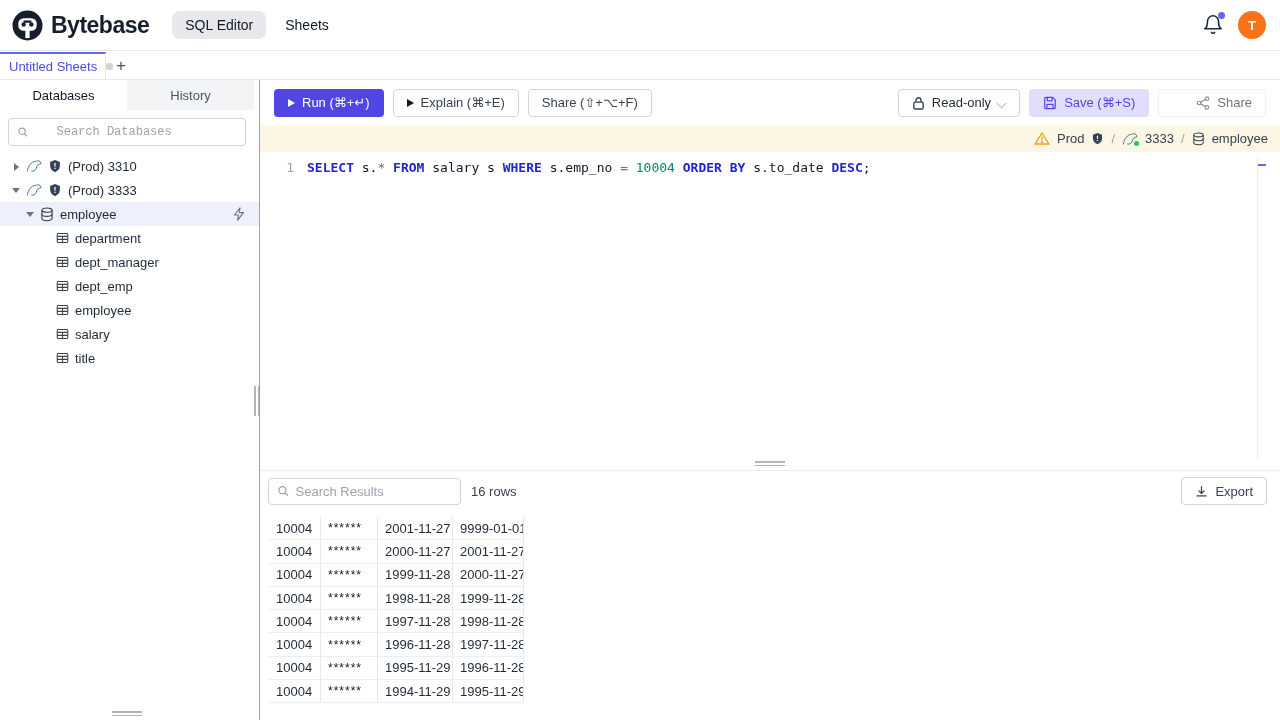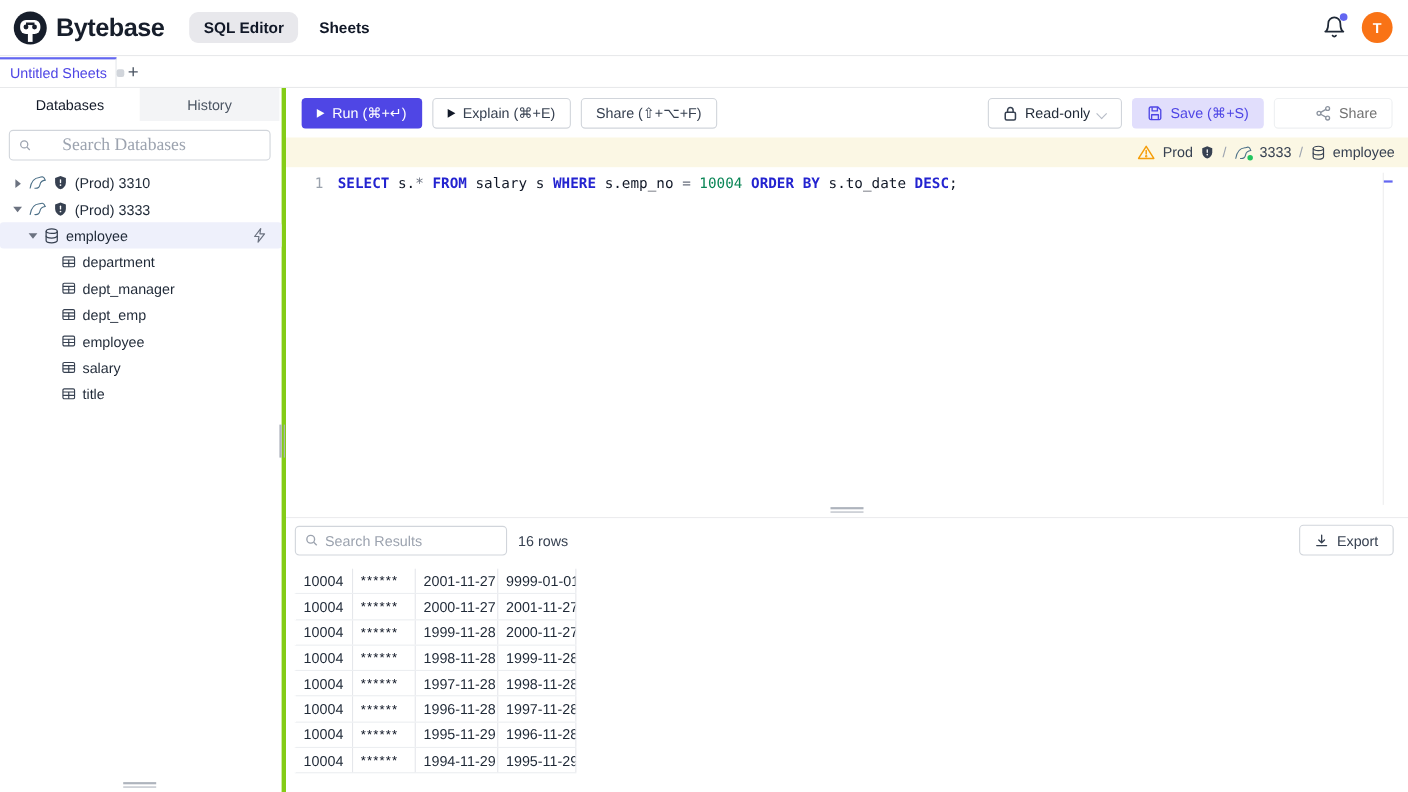--- a/index.html
+++ b/index.html
@@ -4,42 +4,42 @@
 <style>
   * { margin:0; padding:0; box-sizing:border-box; }
   html,body { width:1280px; height:720px; overflow:hidden; }
   body { font-family:"Liberation Sans","DejaVu Sans",sans-serif; background:#fff; color:#1f2937; position:relative; }
   svg { display:block; }
 
   
   .top-header { position:absolute; top:0; left:0; width:1280px; height:51px; background:#fff; border-bottom:1px solid #e8e9eb; display:flex; align-items:center; }
   .brand { display:flex; align-items:center; gap:8px; margin-left:12px; }
   .brand-text { font-size:23px; font-weight:800; color:#171e2b; letter-spacing:-0.5px; }
-  .nav-pill { margin-left:23px; padding:6px 13px; border-radius:8px; font-size:14px; font-weight:700; color:#111827; }
+  .nav-pill { margin-left:23px; padding:6px 13px; border-radius:8px; font-size:14px; font-weight:400; color:#111827; }
   .nav-pill.active { background:#e8e8ec; }
   .nav-pill.plain { margin-left:6px; }
   .header-right { margin-left:auto; display:flex; align-items:center; gap:14px; margin-right:14px; }
   .bell-wrap { position:relative; width:22px; height:22px; cursor:pointer; }
   .bell-dot { position:absolute; top:-2px; right:-1px; width:7px; height:7px; border-radius:50%; background:#6366f1; }
   .avatar { width:28px; height:28px; border-radius:50%; background:#f97316; color:#fff; font-size:13px; font-weight:600; display:flex; align-items:center; justify-content:center; }
 
   
   .tab-row { position:absolute; top:52px; left:0; width:1280px; height:28px; background:#fff; border-bottom:1px solid #e8e9eb; display:flex; align-items:stretch; }
   .sheet-tab { width:106px; border-top:2px solid #6366f1; border-right:1px solid #e5e7eb; display:flex; align-items:center; padding:0 9px; gap:9px; background:#fff; }
   .sheet-tab-label { font-size:13px; color:#4f46e5; white-space:nowrap; }
   .unsaved-dot { width:7px; height:7px; border-radius:2px; background:#d1d5db; flex:none; }
   .add-tab { width:30px; display:flex; align-items:center; justify-content:center; font-size:17px; color:#4b5563; cursor:pointer; }
 
   
-  .sidebar { position:absolute; top:80px; left:0; width:260px; height:640px; background:#fff; border-right:4px solid #84cc16; }
+  .sidebar { position:absolute; top:80px; left:0; width:260px; height:640px; background:#fff; border-right:1px solid #84cc16; }
   .side-tabs { display:flex; height:30px; background:#f3f4f6; width:254px; }
   .side-tab { flex:1; display:flex; align-items:center; justify-content:center; font-size:13px; color:#4b5563; cursor:pointer; }
   .side-tab.active { background:#fff; color:#111827; font-weight:500; }
   .search-box { margin:8px; height:28px; border:1px solid #d1d5db; border-radius:4px; display:flex; align-items:center; padding:0 8px; gap:6px; width:238px; }
-  .search-box input { border:none; outline:none; font-size:16px; color:#1f2937; width:100%; font-family:Liberation Serif, serif;margin-left:22px; }
+  .search-box input { border:none; outline:none; font-size:12px; color:#1f2937; width:100%; font-family:Liberation Mono, monospace;margin-left:22px; }
   .search-box input::placeholder { color:#9ca3af; }
   .tree { margin-top:6px; }
   .tree-row { height:24px; display:flex; align-items:center; font-size:13px; color:#1f2937; cursor:pointer; gap:6px; }
   .tree-row.lvl0 { padding-left:12px;text-align:center; }
   .tree-row.lvl1 { padding-left:26px; }
   .tree-row.lvl2 { padding-left:56px; }
   .tree-row.selected { background:#eef0fb; border-radius:3px; }
   .caret { width:8px; height:8px; flex:none; position:relative; }
   .caret.right::before { content:""; position:absolute; top:1px; left:2px; border-left:5px solid #6b7280; border-top:4px solid transparent; border-bottom:4px solid transparent; }
   .caret.down::before { content:""; position:absolute; top:2px; left:0px; border-top:5px solid #6b7280; border-left:4px solid transparent; border-right:4px solid transparent; }

